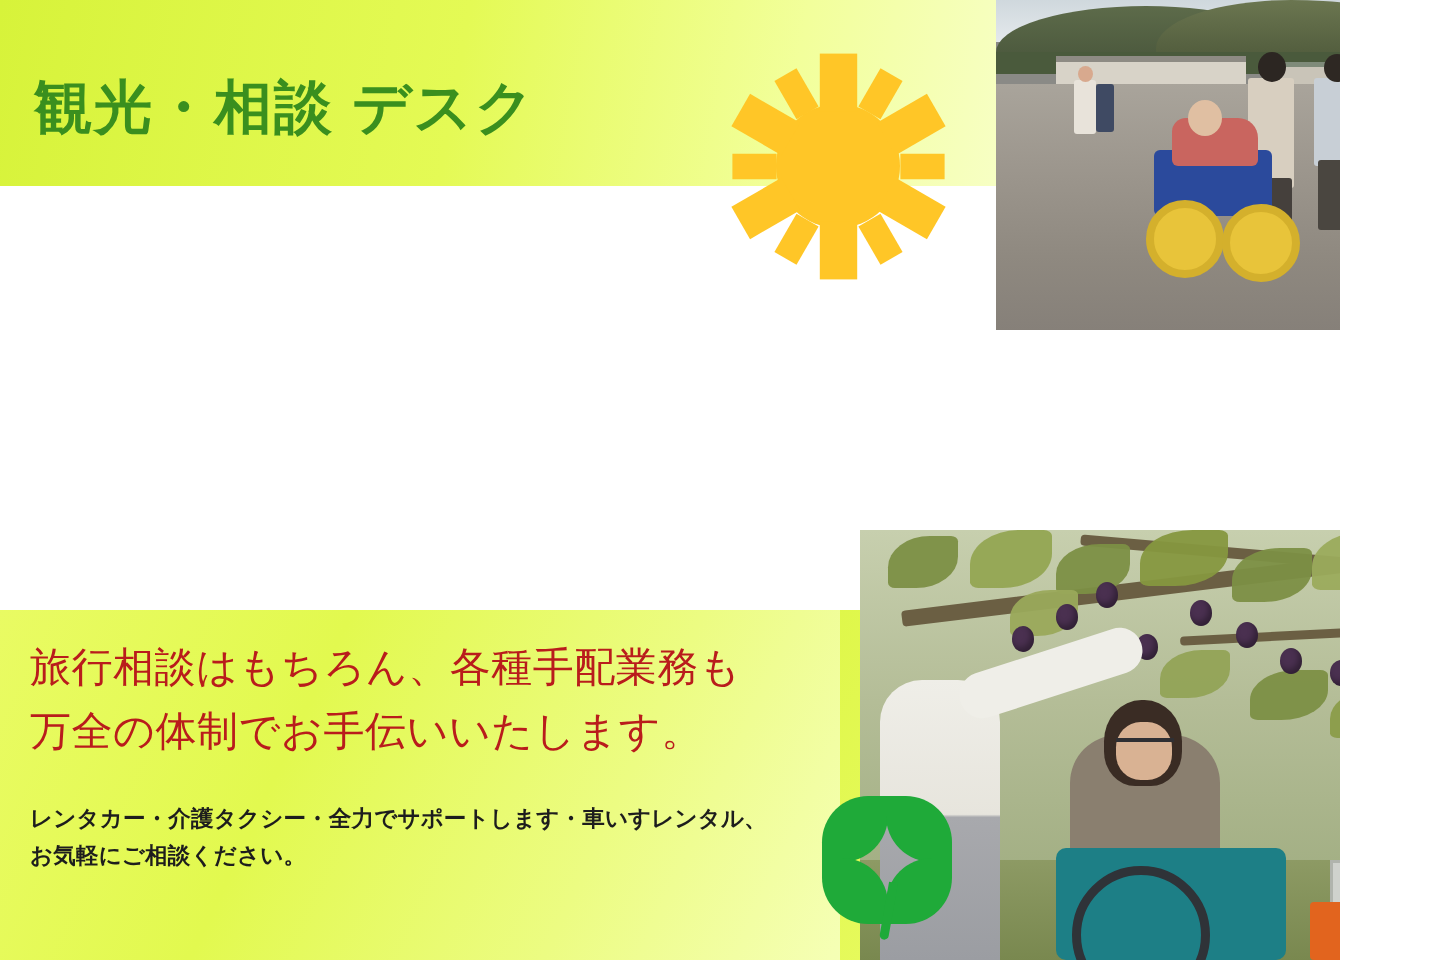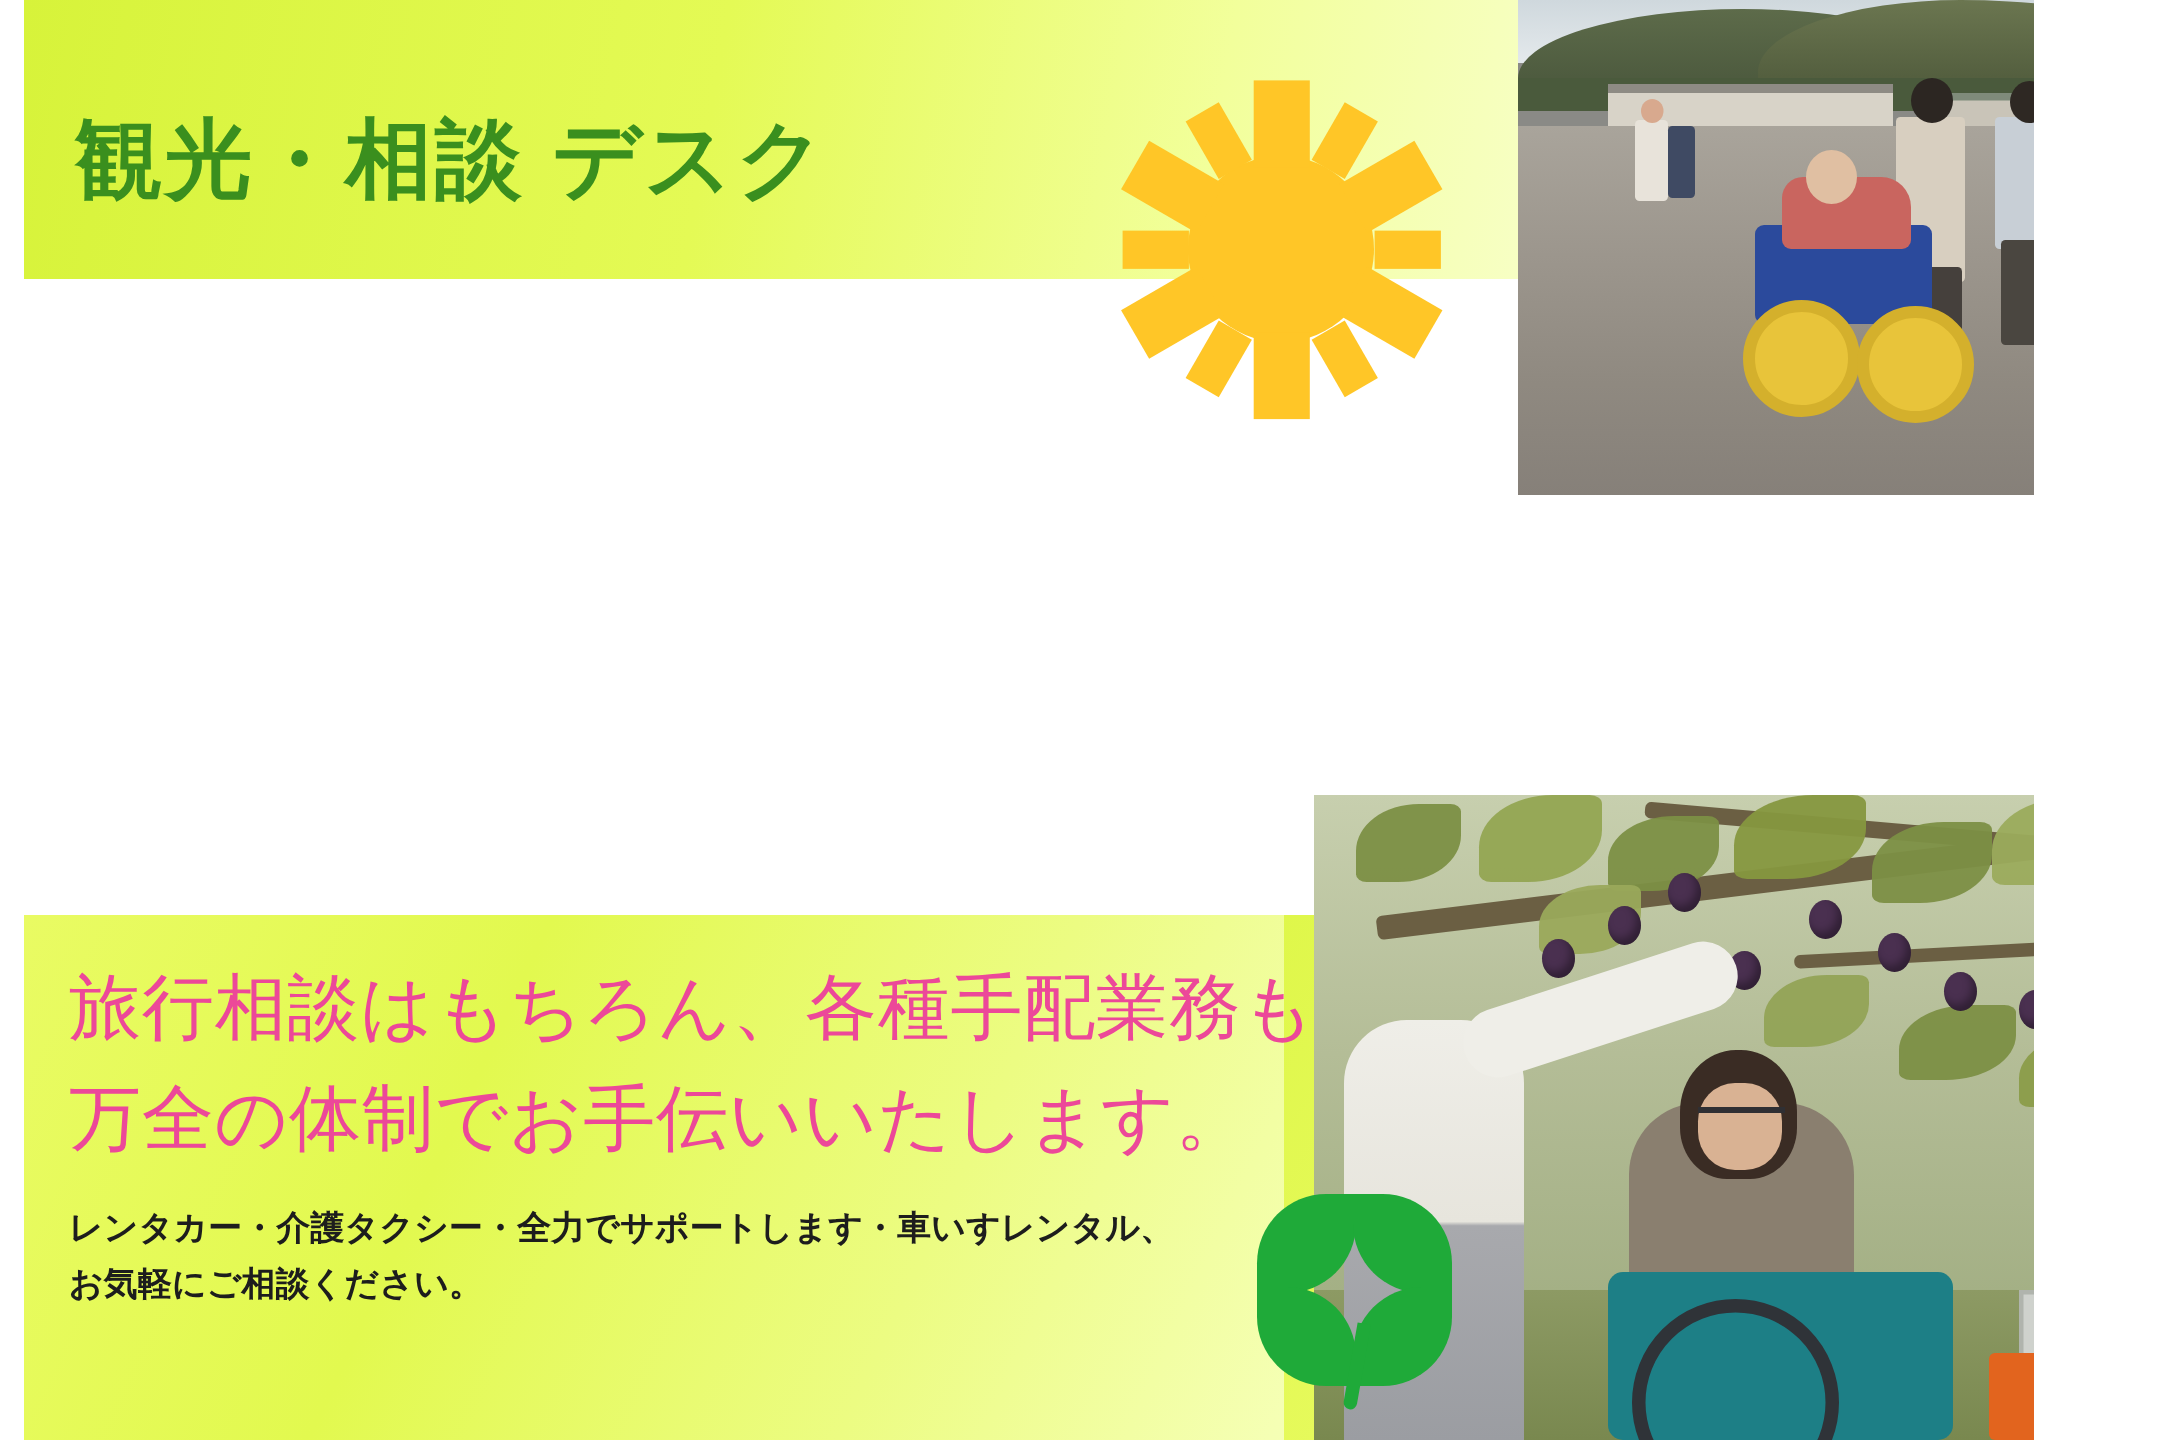--- a/index.html
+++ b/index.html
@@ -12,21 +12,20 @@
     font-family: "Liberation Sans", "DejaVu Sans", sans-serif;
     background: #ffffff;
     overflow: hidden;
   }
   .poster {
     position: relative;
     width: 1340px;
     height: 960px;
     overflow: hidden;
     background: #ffffff;
-    margin-left: 16px;
   }
 
   
   .band-top {
     position: absolute;
     left: 0; top: 0;
     width: 1440px; height: 186px;
     background: linear-gradient(100deg, #d7f33a 0%, #e4fa55 32%, #f2ff9b 55%, #f7ffc4 70%, #fdffe8 86%, #ffffff 100%);
   }
   .band-white {
@@ -99,22 +98,22 @@
     letter-spacing: 1px;
   }
   .msg-line { white-space: nowrap; }
   .msg-line.indent { padding-left: 38px; }
 
   
   .sub {
     position: absolute;
     left: 30px; top: 636px;
     width: 840px;
-    color: #ec4899;
-    font-size: 48px;
+    color: #b91c1c;
+    font-size: 41px;
     line-height: 1.55;
     letter-spacing: 0.5px;
   }
   .sub-line { white-space: nowrap; }
 
   .note {
     position: absolute;
     left: 30px; top: 800px;
     width: 830px;
     color: #1d1d1d;

